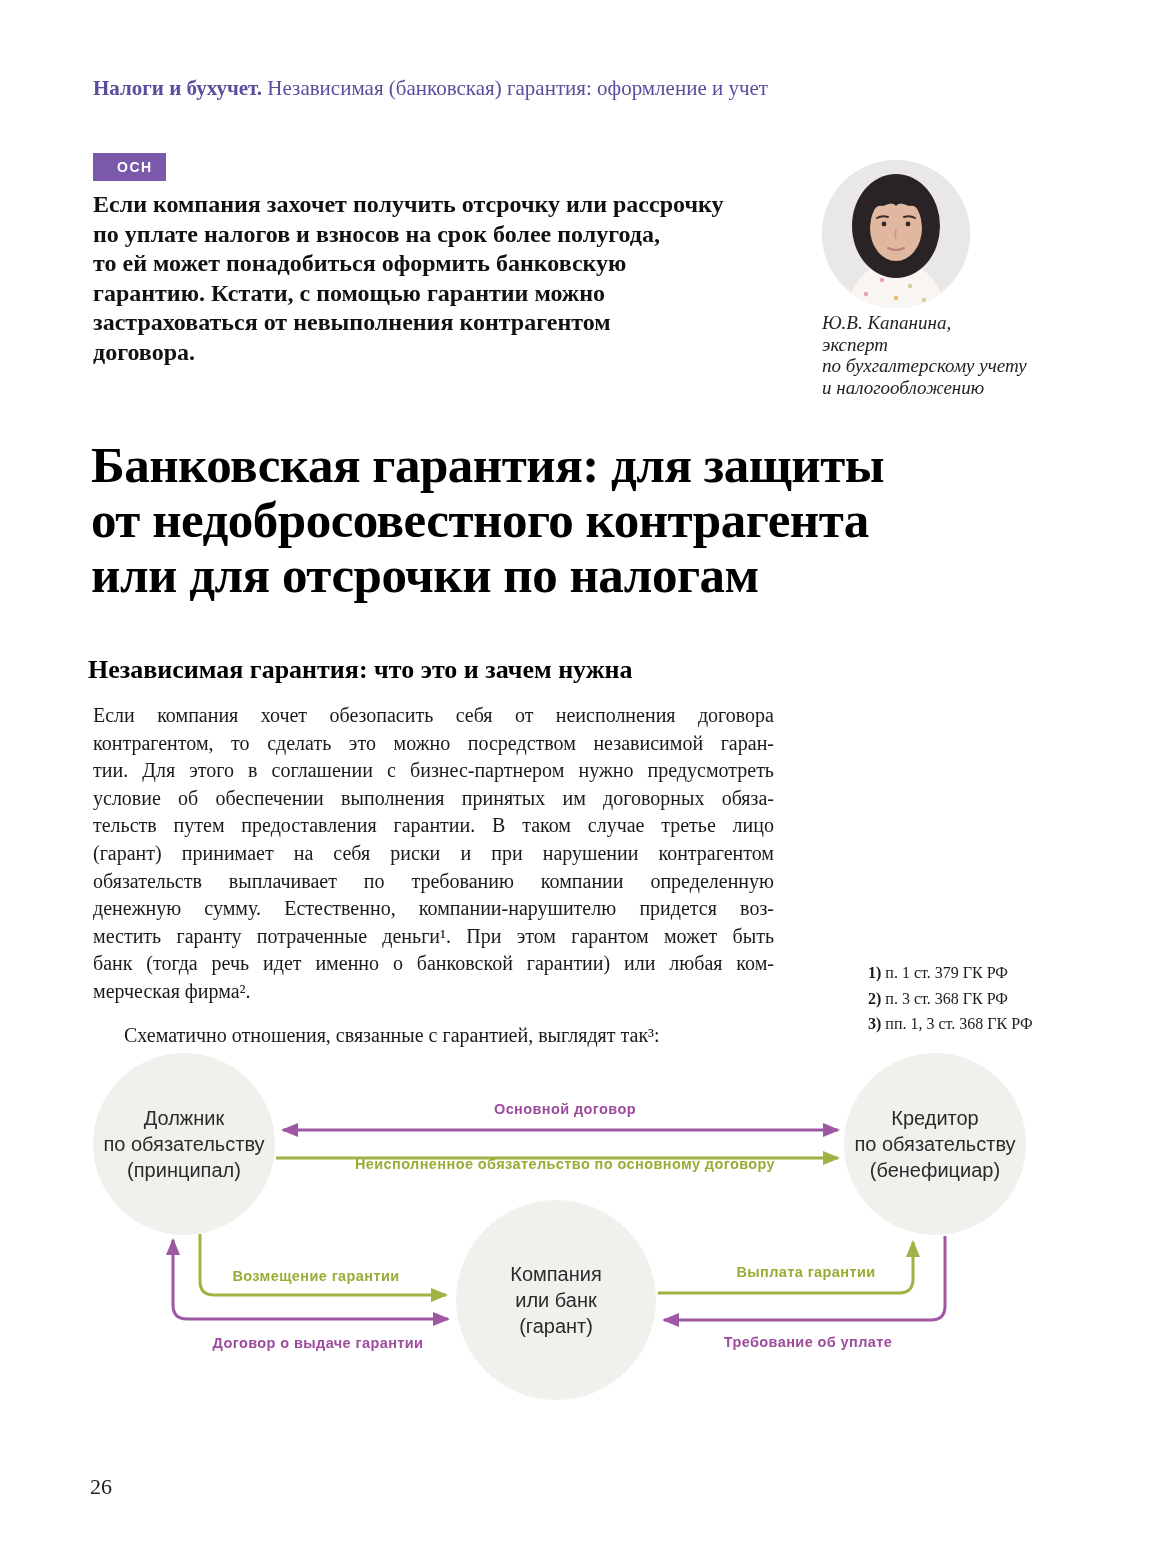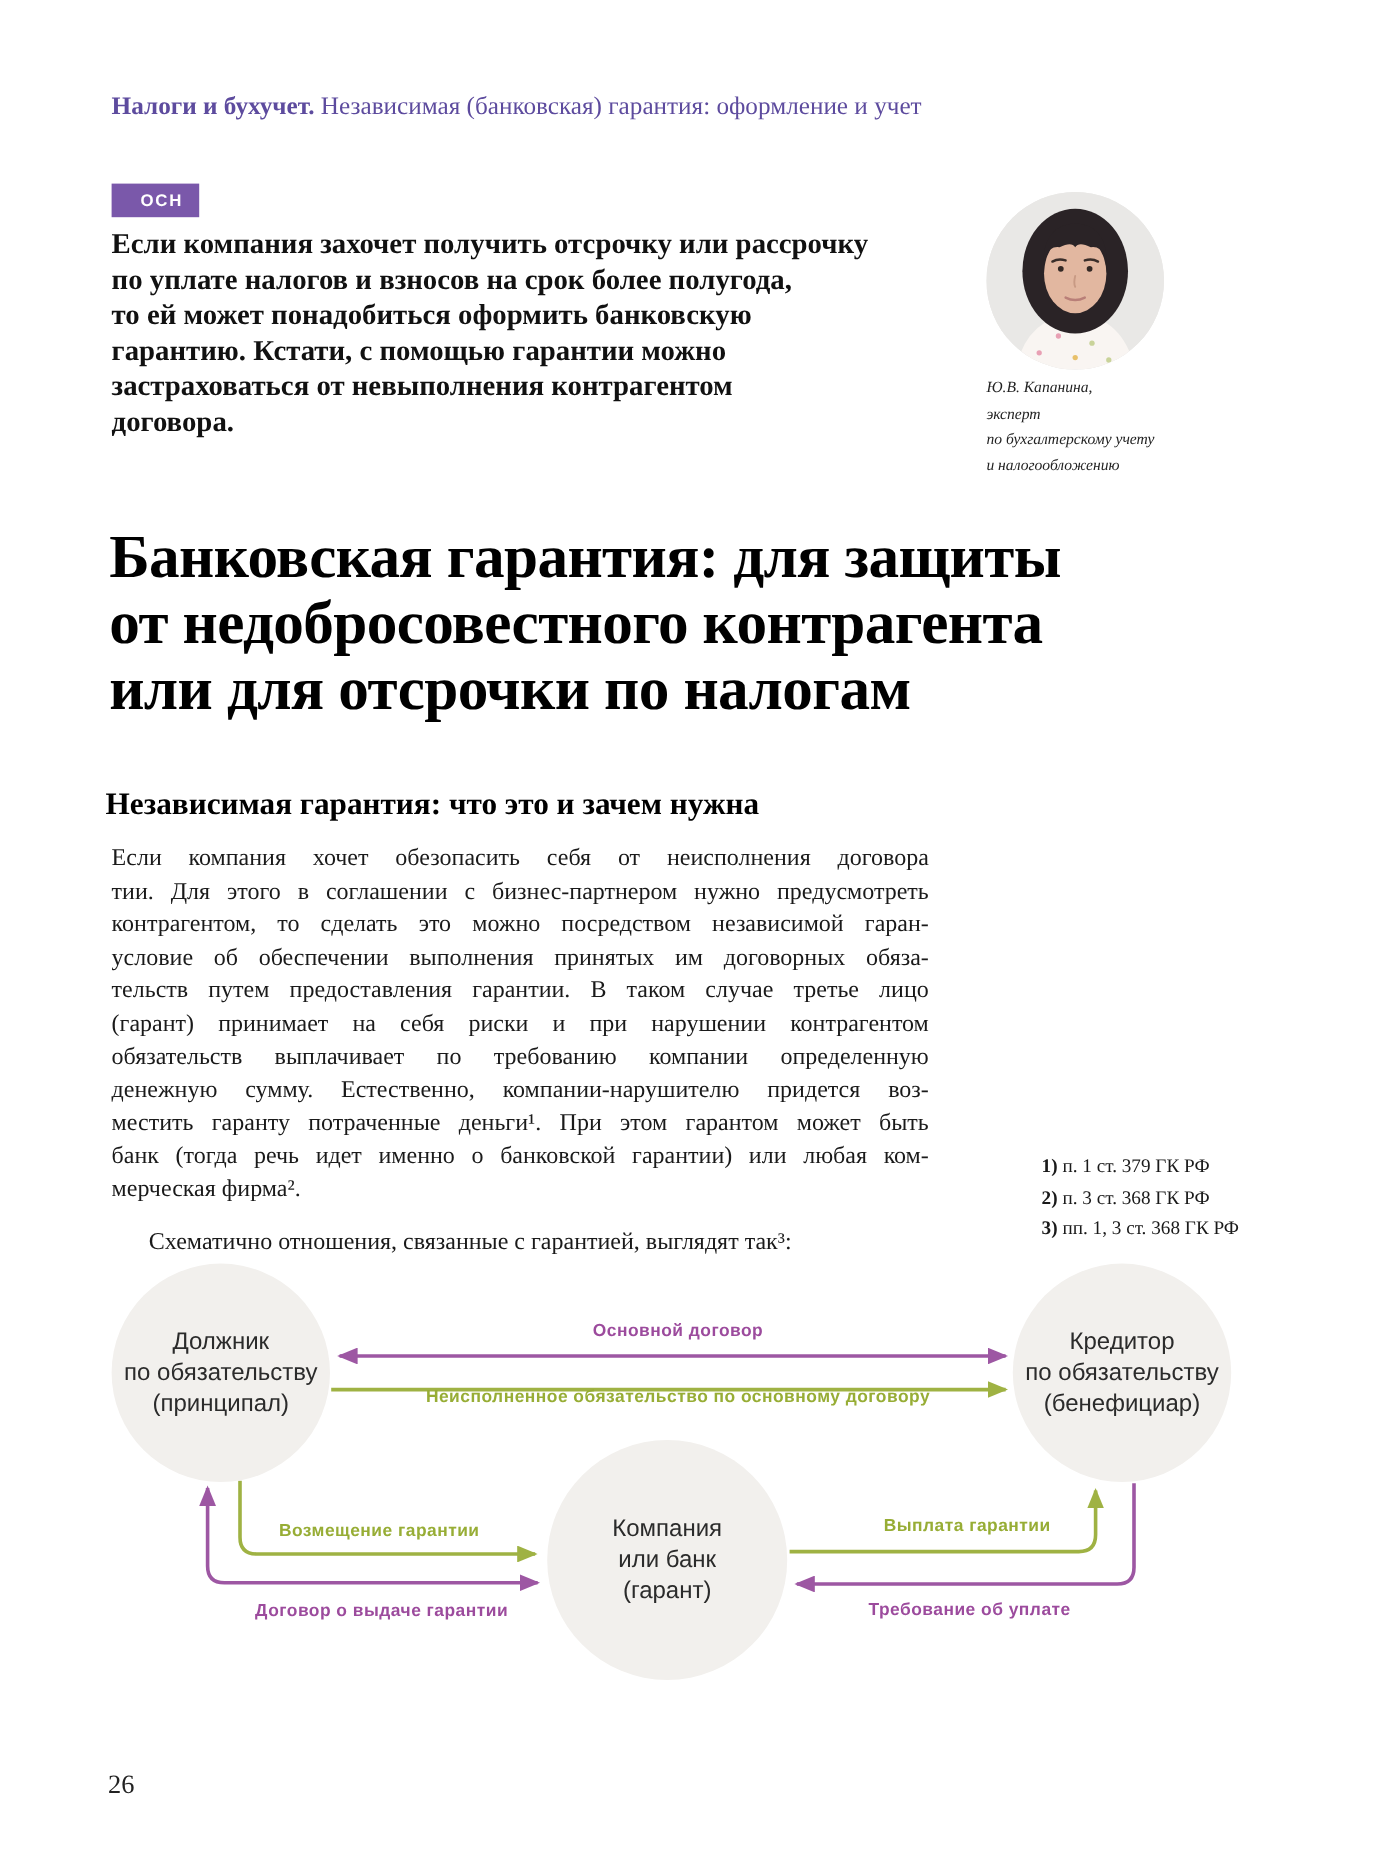--- a/index.html
+++ b/index.html
@@ -25,21 +25,21 @@
     font-weight:bold; font-size:24px; line-height:29.5px;
     white-space:pre-line; color:#111;
   }
   
   .photo {
     position:absolute; left:822px; top:160px; width:148px; height:148px;
     border-radius:50%; overflow:hidden; background:#e9e8e6;
   }
   .author-caption {
     position:absolute; left:822px; top:312px; width:260px;
-    font-style:italic; font-size:13px; line-height:21.5px;
+    font-style:italic; font-size:19px; line-height:21.5px;
     white-space:pre-line; color:#222;
   }
   
   .title {
     position:absolute; left:91px; top:438px; width:1010px;
     font-weight:bold; font-size:51px; line-height:55px; letter-spacing:-0.5px;
     white-space:pre-line; color:#000;
   }
   .h2 {
     position:absolute; left:88px; top:655px; width:700px;
@@ -122,22 +122,22 @@
 и налогообложению</div>
 
   <h1 class="title">Банковская гарантия: для защиты
 от недобросовестного контрагента
 или для отсрочки по налогам</h1>
 
   <h2 class="h2">Независимая гарантия: что это и зачем нужна</h2>
 
   <div class="bodycol">
     <div class="jline">Если компания хочет обезопасить себя от неисполнения договора</div>
+    <div class="jline">контрагентом, то сделать это можно посредством независимой гаран-</div>
     <div class="jline">тии. Для этого в соглашении с бизнес-партнером нужно предусмотреть</div>
-    <div class="jline">контрагентом, то сделать это можно посредством независимой гаран-</div>
     <div class="jline">условие об обеспечении выполнения принятых им договорных обяза-</div>
     <div class="jline">тельств путем предоставления гарантии. В таком случае третье лицо</div>
     <div class="jline">(гарант) принимает на себя риски и при нарушении контрагентом</div>
     <div class="jline">обязательств выплачивает по требованию компании определенную</div>
     <div class="jline">денежную сумму. Естественно, компании-нарушителю придется воз-</div>
     <div class="jline">местить гаранту потраченные деньги¹. При этом гарантом может быть</div>
     <div class="jline">банк (тогда речь идет именно о банковской гарантии) или любая ком-</div>
     <div class="lastline">мерческая фирма².</div>
     <div class="p2">Схематично отношения, связанные с гарантией, выглядят так³:</div>
   </div>

